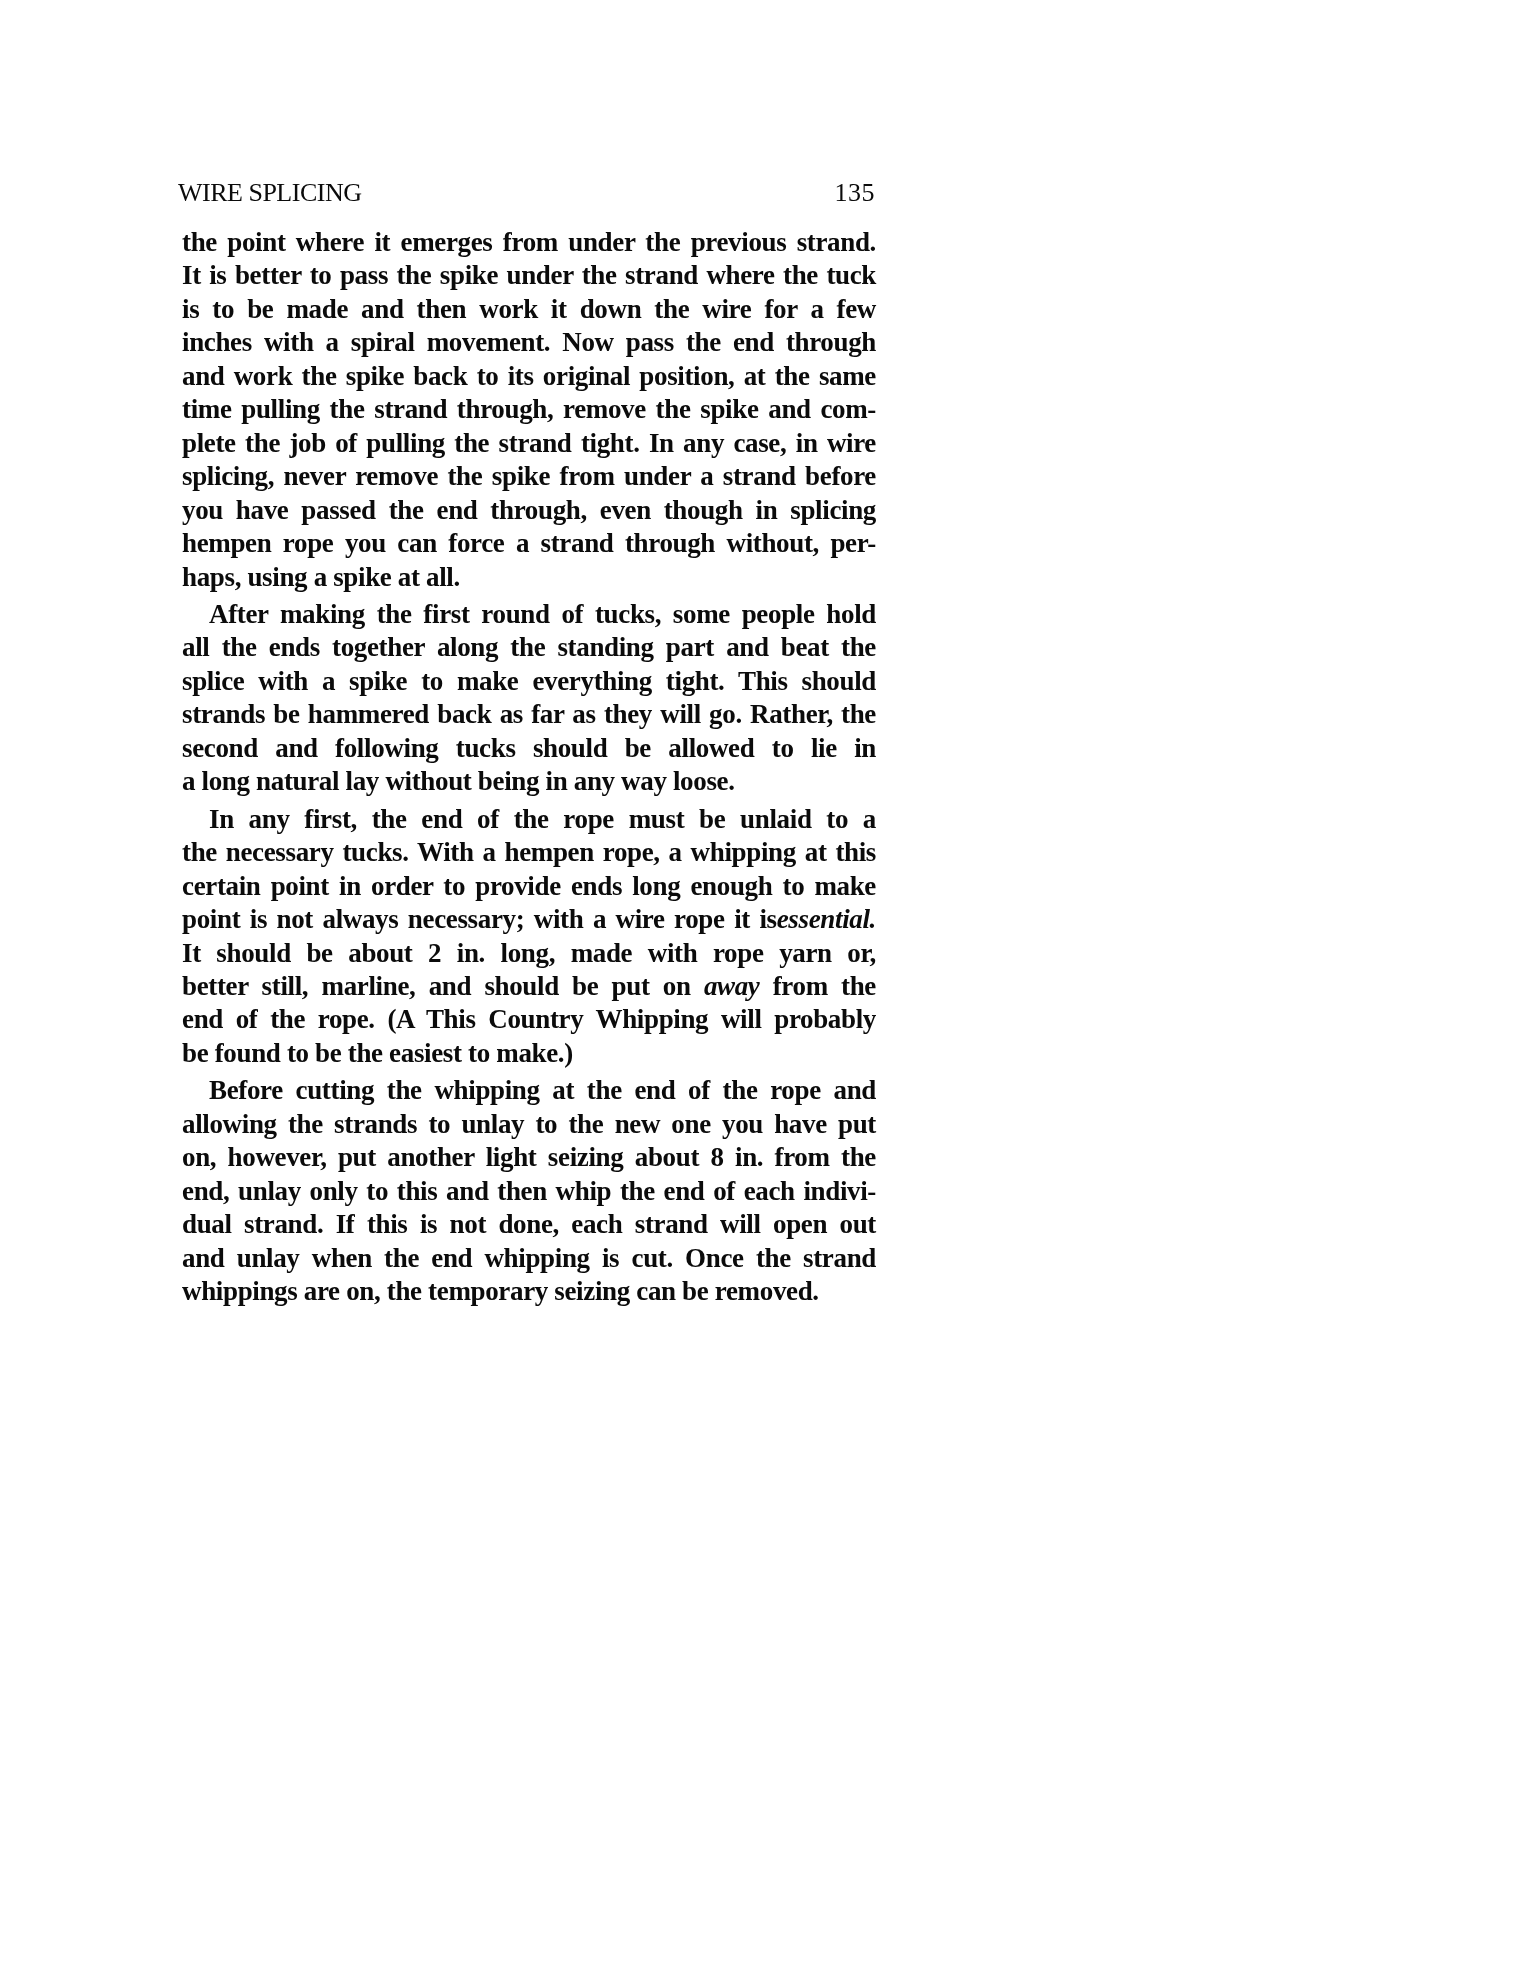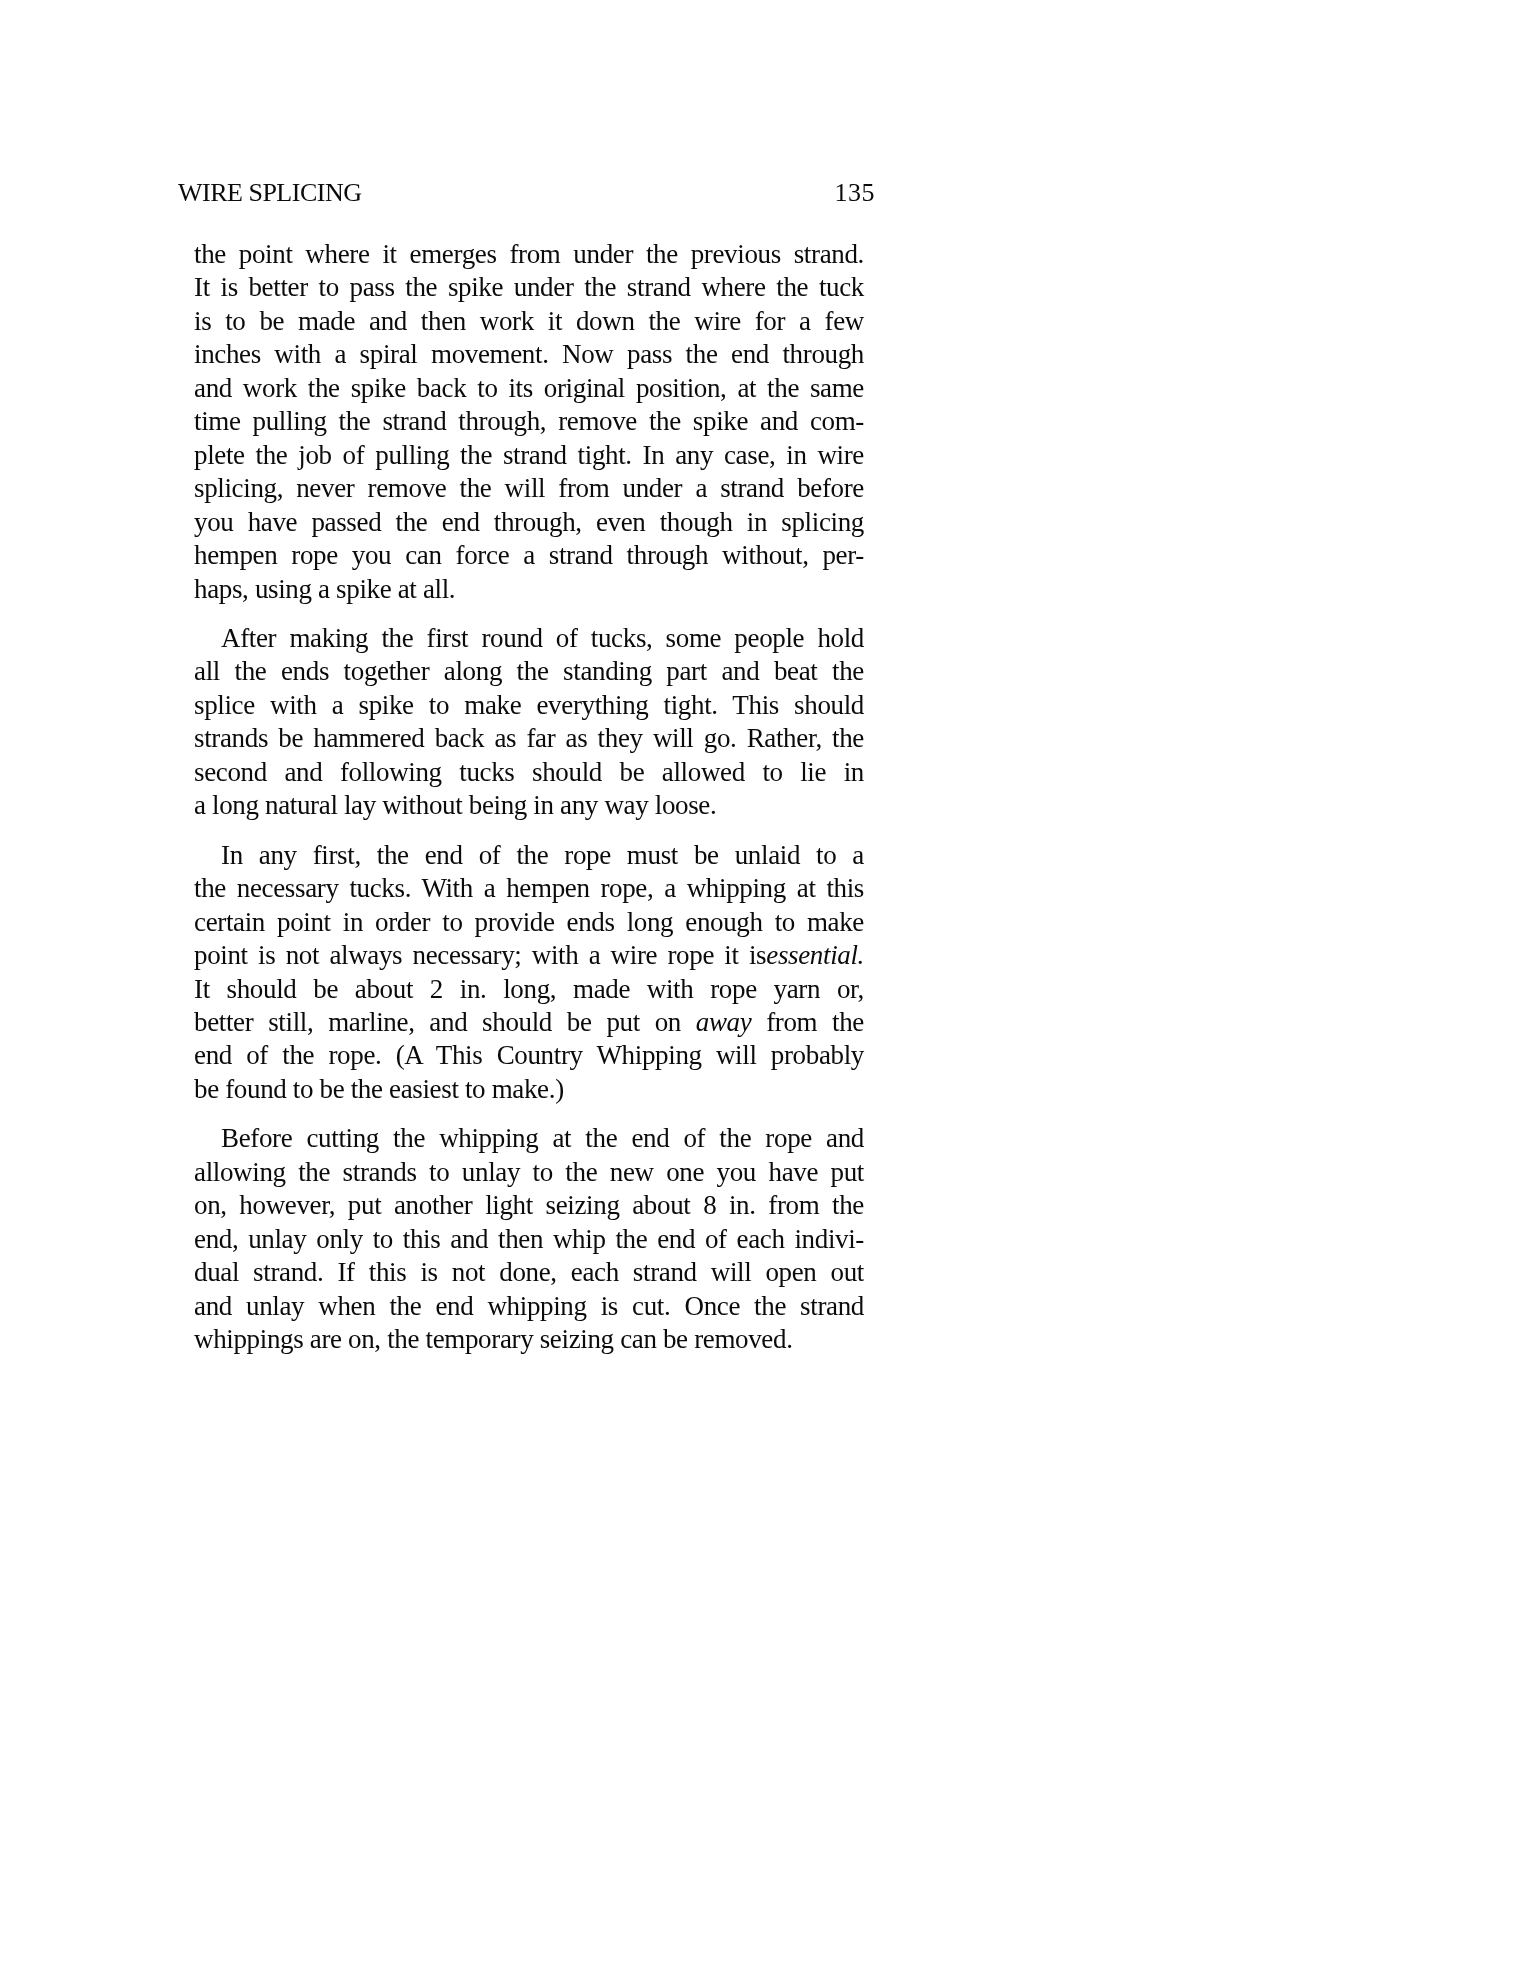--- a/index.html
+++ b/index.html
@@ -30,21 +30,21 @@
   .header .folio { margin-right: 5px; letter-spacing: 0.5px; }
   .bodytext {
     position: absolute;
     left: 178px; top: 222px;
     width: 702px;
     font-size: 27px;
     line-height: 33.45px;
     letter-spacing: -0.35px;
     color: #0b0b0b;
   }
-  .para { margin: 16px; }
+  .para { margin: 4px; font-weight: bold; }
   .line {
     text-align: justify;
     text-align-last: justify;
   }
   .line.noj { text-align-last: left; }
   .line.ind { text-indent: 27px; }
   em { font-style: italic; }
 </style>
 </head>
 <body>
@@ -56,21 +56,21 @@
   </div>
   <div class="bodytext" id="body-text">
       <div class="para">
         <div class="line"><span>the point where it emerges from under the previous strand.</span></div>
         <div class="line"><span>It is better to pass the spike under the strand where the tuck</span></div>
         <div class="line"><span>is to be made and then work it down the wire for a few</span></div>
         <div class="line"><span>inches with a spiral movement. Now pass the end through</span></div>
         <div class="line"><span>and work the spike back to its original position, at the same</span></div>
         <div class="line"><span>time pulling the strand through, remove the spike and com-</span></div>
         <div class="line"><span>plete the job of pulling the strand tight. In any case, in wire</span></div>
-        <div class="line"><span>splicing, never remove the will from under a strand before</span></div>
+        <div class="line"><span>splicing, never remove the spike from under a strand before</span></div>
         <div class="line"><span>you have passed the end through, even though in splicing</span></div>
         <div class="line"><span>hempen rope you can force a strand through without, per-</span></div>
         <div class="line noj"><span>haps, using a spike at all.</span></div>
       </div>
       <div class="para">
         <div class="line ind"><span>After making the first round of tucks, some people hold</span></div>
         <div class="line"><span>all the ends together along the standing part and beat the</span></div>
         <div class="line"><span>splice with a spike to make everything tight. This should</span></div>
         <div class="line"><span>strands be hammered back as far as they will go. Rather, the</span></div>
         <div class="line"><span>second and following tucks should be allowed to lie in</span></div>

